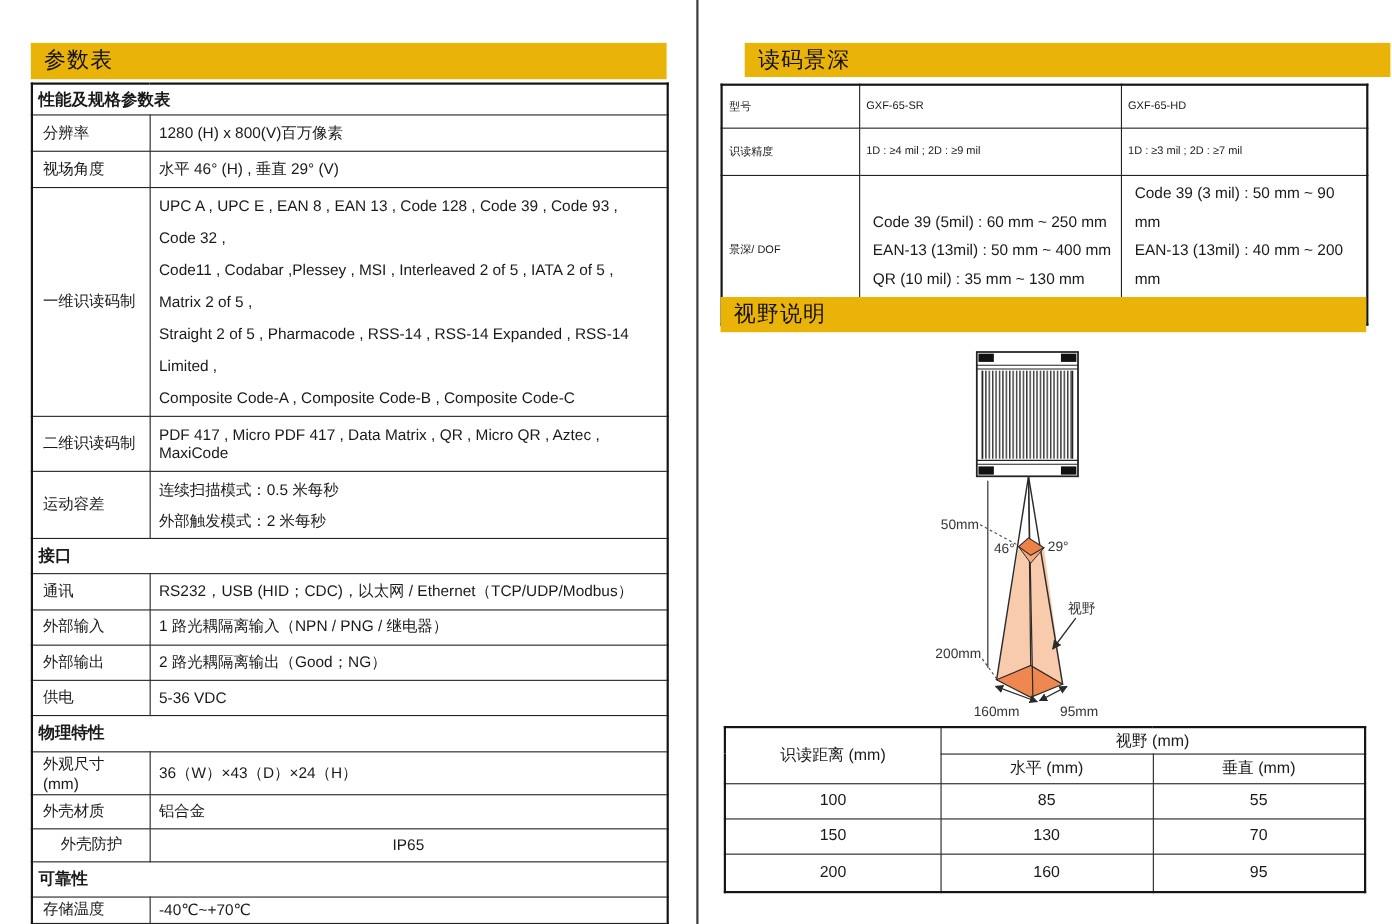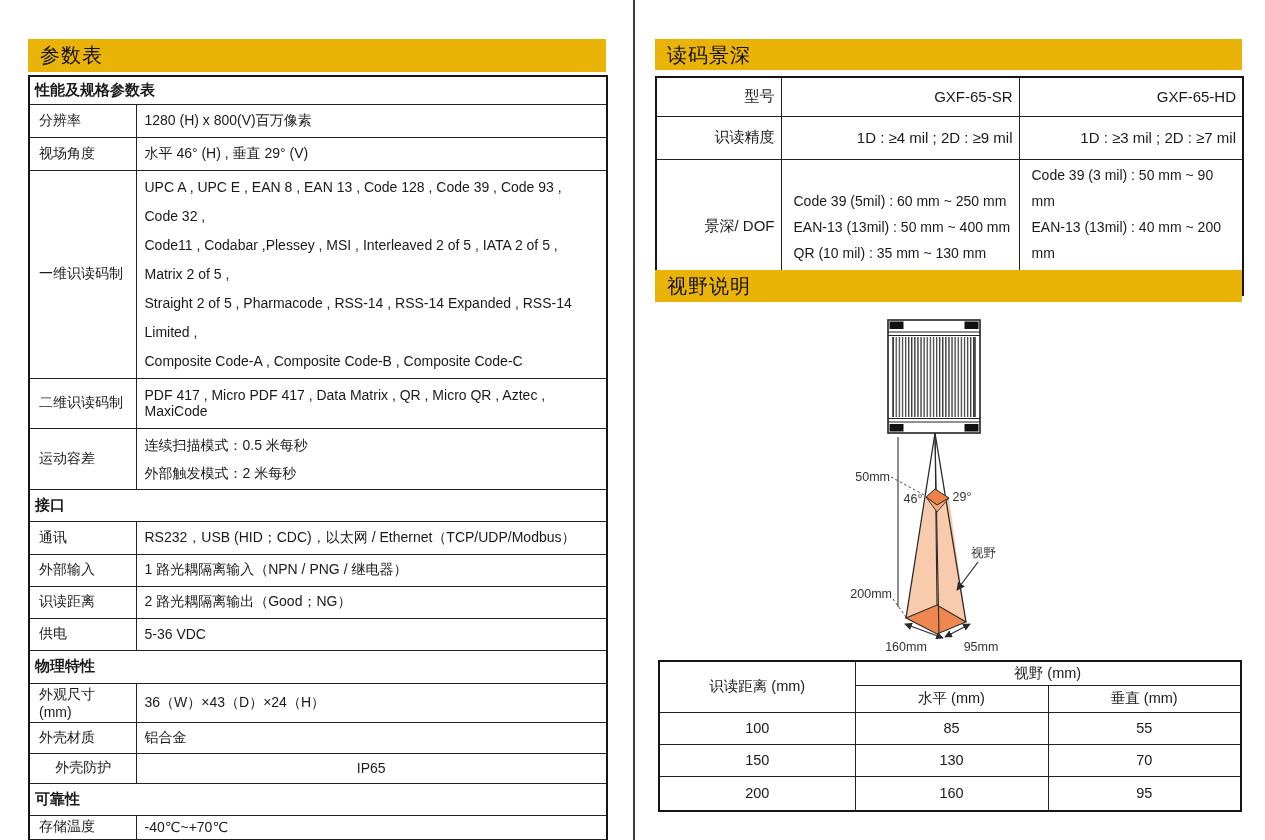--- a/index.html
+++ b/index.html
@@ -19,21 +19,21 @@
   
   .spec{width:578px;border:2px solid #151515;}
   .spec td{border:1px solid #222;font-size:14px;padding:2px 8px;vertical-align:middle;}
   .spec td.lbl{padding-left:9px;}
   .spec tr.section td{font-weight:bold;font-size:15px;padding-left:5px;}
   .spec .ml{line-height:29px;}
   .spec .ml2{line-height:28px;}
 
   
   .dof{width:587px;border:2px solid #151515;}
-  .dof td{border:1px solid #222;font-size:15px;text-align:right;vertical-align:middle;padding:2px 6px;}
+  .dof td{border:1px solid #222;font-size:10px;text-align:left;vertical-align:middle;padding:2px 6px;}
   .dof td.lines{text-align:left;padding-left:12px;line-height:26px;font-size:14px;}
 
   
   .fovt{width:582px;border:2px solid #151515;}
   .fovt td{border:1px solid #222;font-size:14.5px;text-align:center;vertical-align:middle;padding:1px 4px;}
 
   .divider{position:absolute;left:633px;top:0;width:2px;height:840px;background:#3c3c3c;}
 
   svg text{font-family:"Liberation Sans","DejaVu Sans",sans-serif;font-size:12.5px;fill:#333;}
 </style>
@@ -86,21 +86,21 @@
       </tr>
   <tr style="height:33px;">
     <td class="lbl">通讯</td>
     <td>RS232，USB (HID；CDC)，以太网  / Ethernet（TCP/UDP/Modbus）</td>
       </tr>
   <tr style="height:32px;">
     <td class="lbl">外部输入</td>
     <td>1 路光耦隔离输入（NPN / PNG /  继电器）</td>
       </tr>
   <tr style="height:32px;">
-    <td class="lbl">识读距离</td>
+    <td class="lbl">外部输出</td>
     <td>2 路光耦隔离输出（Good；NG）</td>
       </tr>
   <tr style="height:32px;">
     <td class="lbl">供电</td>
     <td>5-36 VDC</td>
       </tr>
   <tr class="section" style="height:33px;">
     <td colspan="2">物理特性</td>
       </tr>
   <tr style="height:33px;">
@@ -123,21 +123,21 @@
     <td>-40℃~+70℃</td>
       </tr>
   <tr style="height:24px;">
     <td class="lbl">工作温度</td>
     <td>-20℃~+50℃</td>
       </tr>
 
 </tbody>
   </table>
 
-<div class="abs titlebar" style="left:655px;top:39px;width:587px;height:31px;">读码景深</div>
+<div class="abs titlebar" style="left:677px;top:39px;width:587px;height:31px;">读码景深</div>
 
 <table class="dof abs" style="left:655px;top:76px;">
   <colgroup>
       <col style="width:125px">
       <col style="width:238px">
       <col style="width:224px">
     </colgroup>
   <tbody>
       <tr style="height:39px;">
     <td>型号</td>

